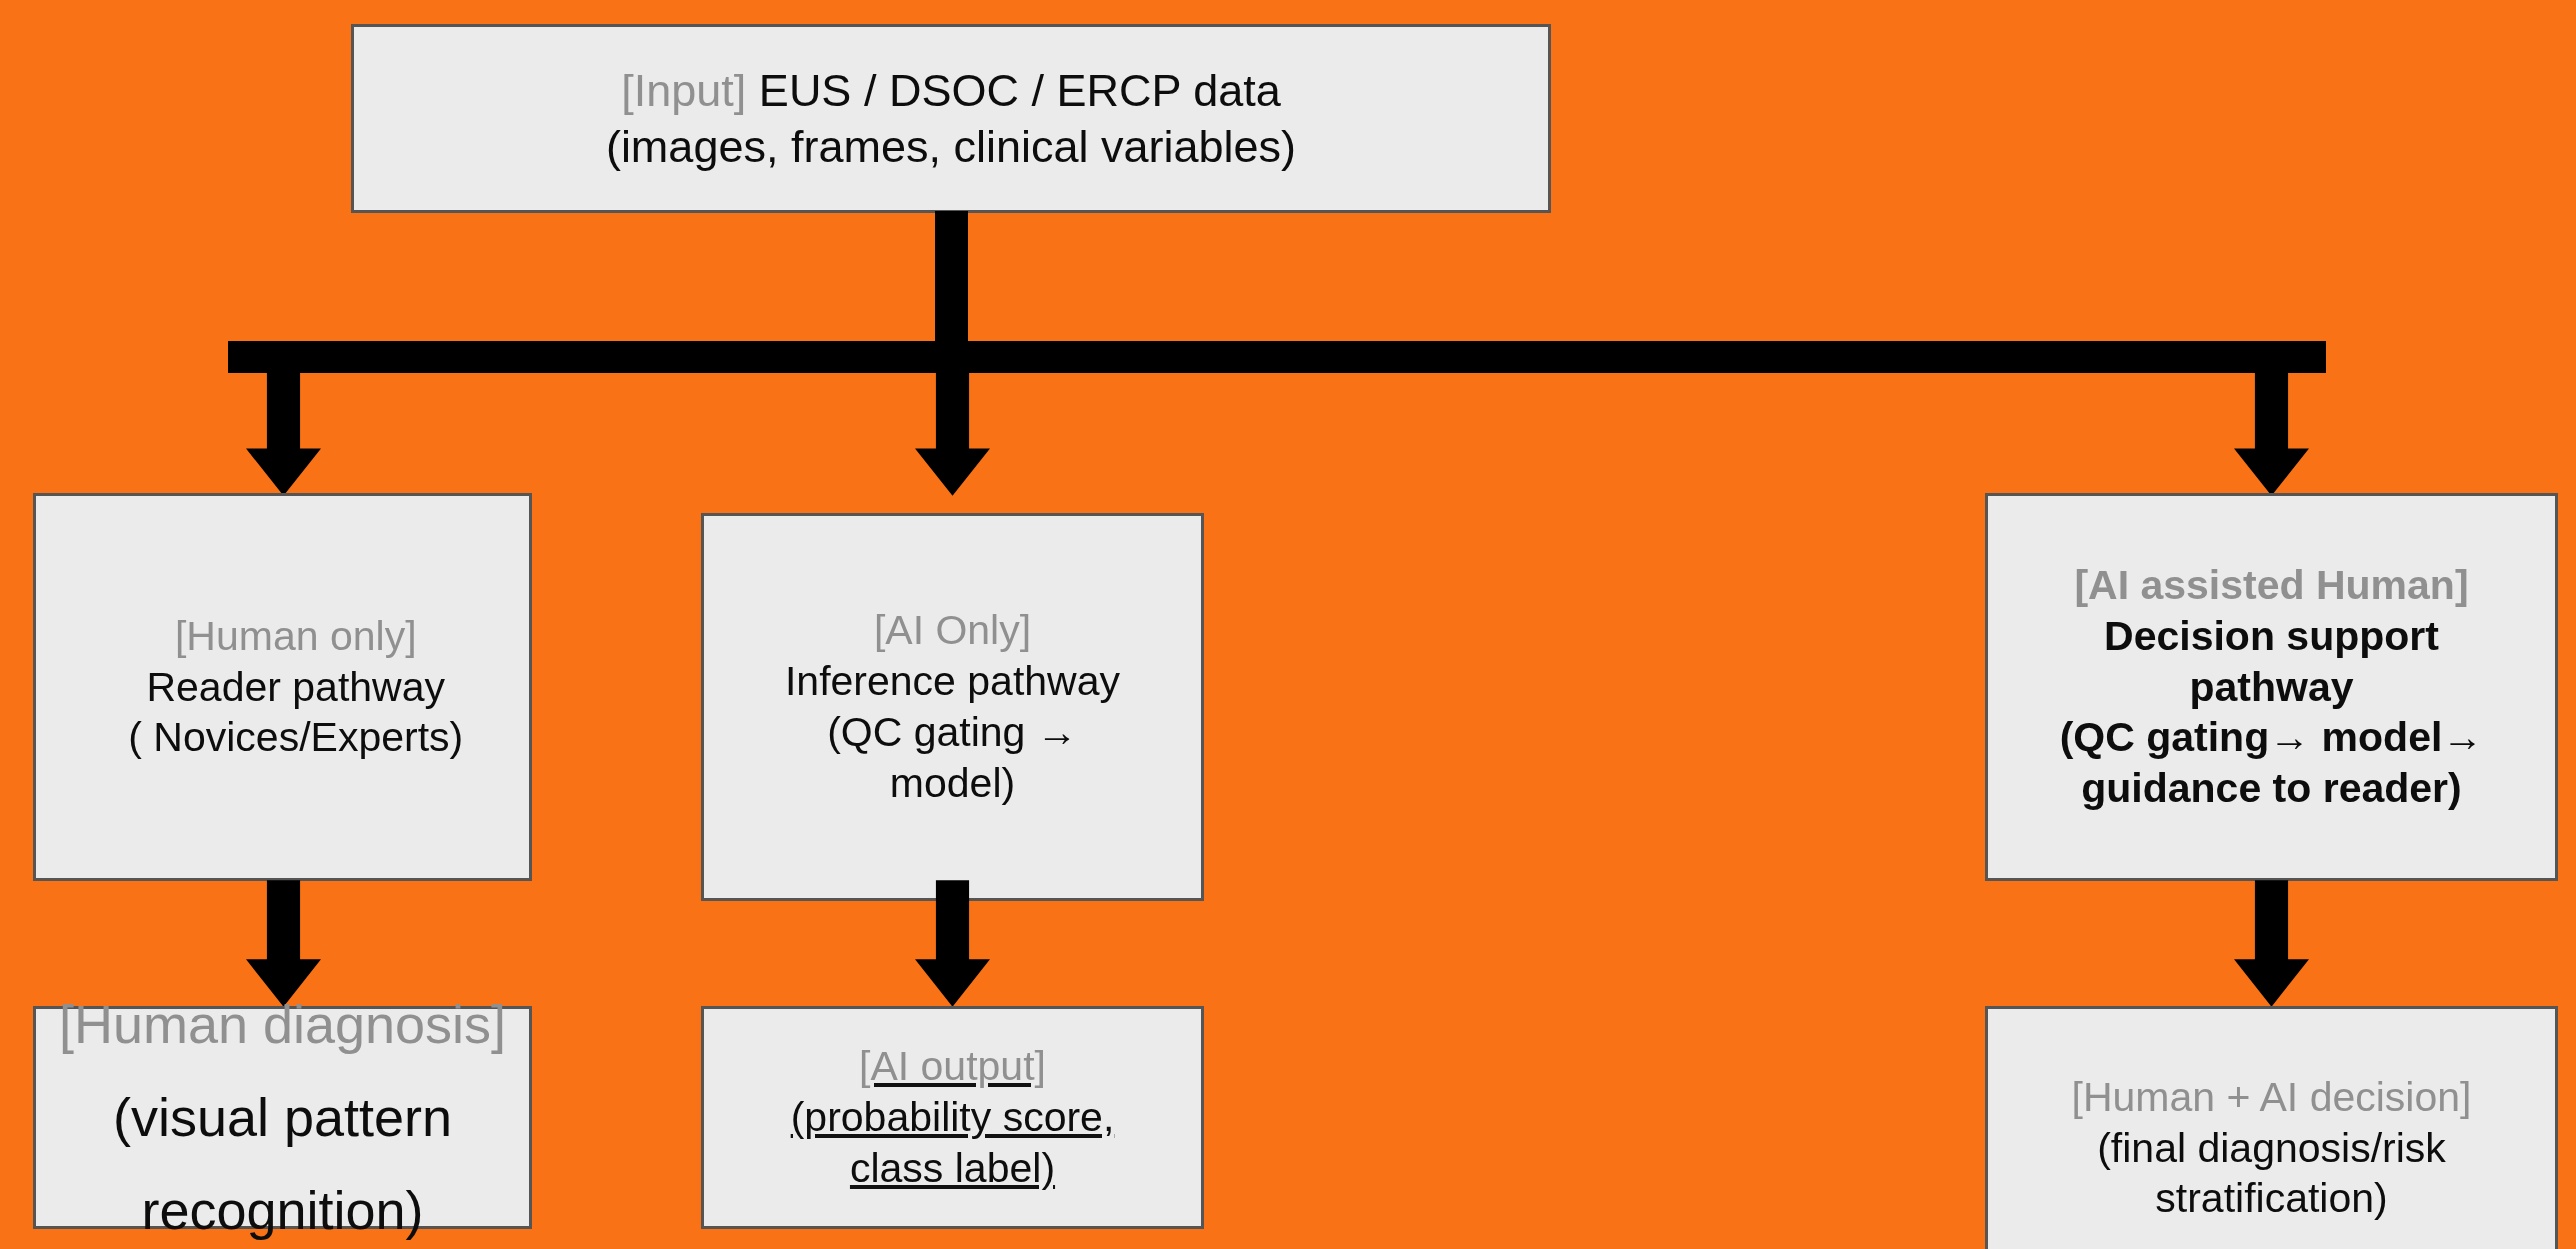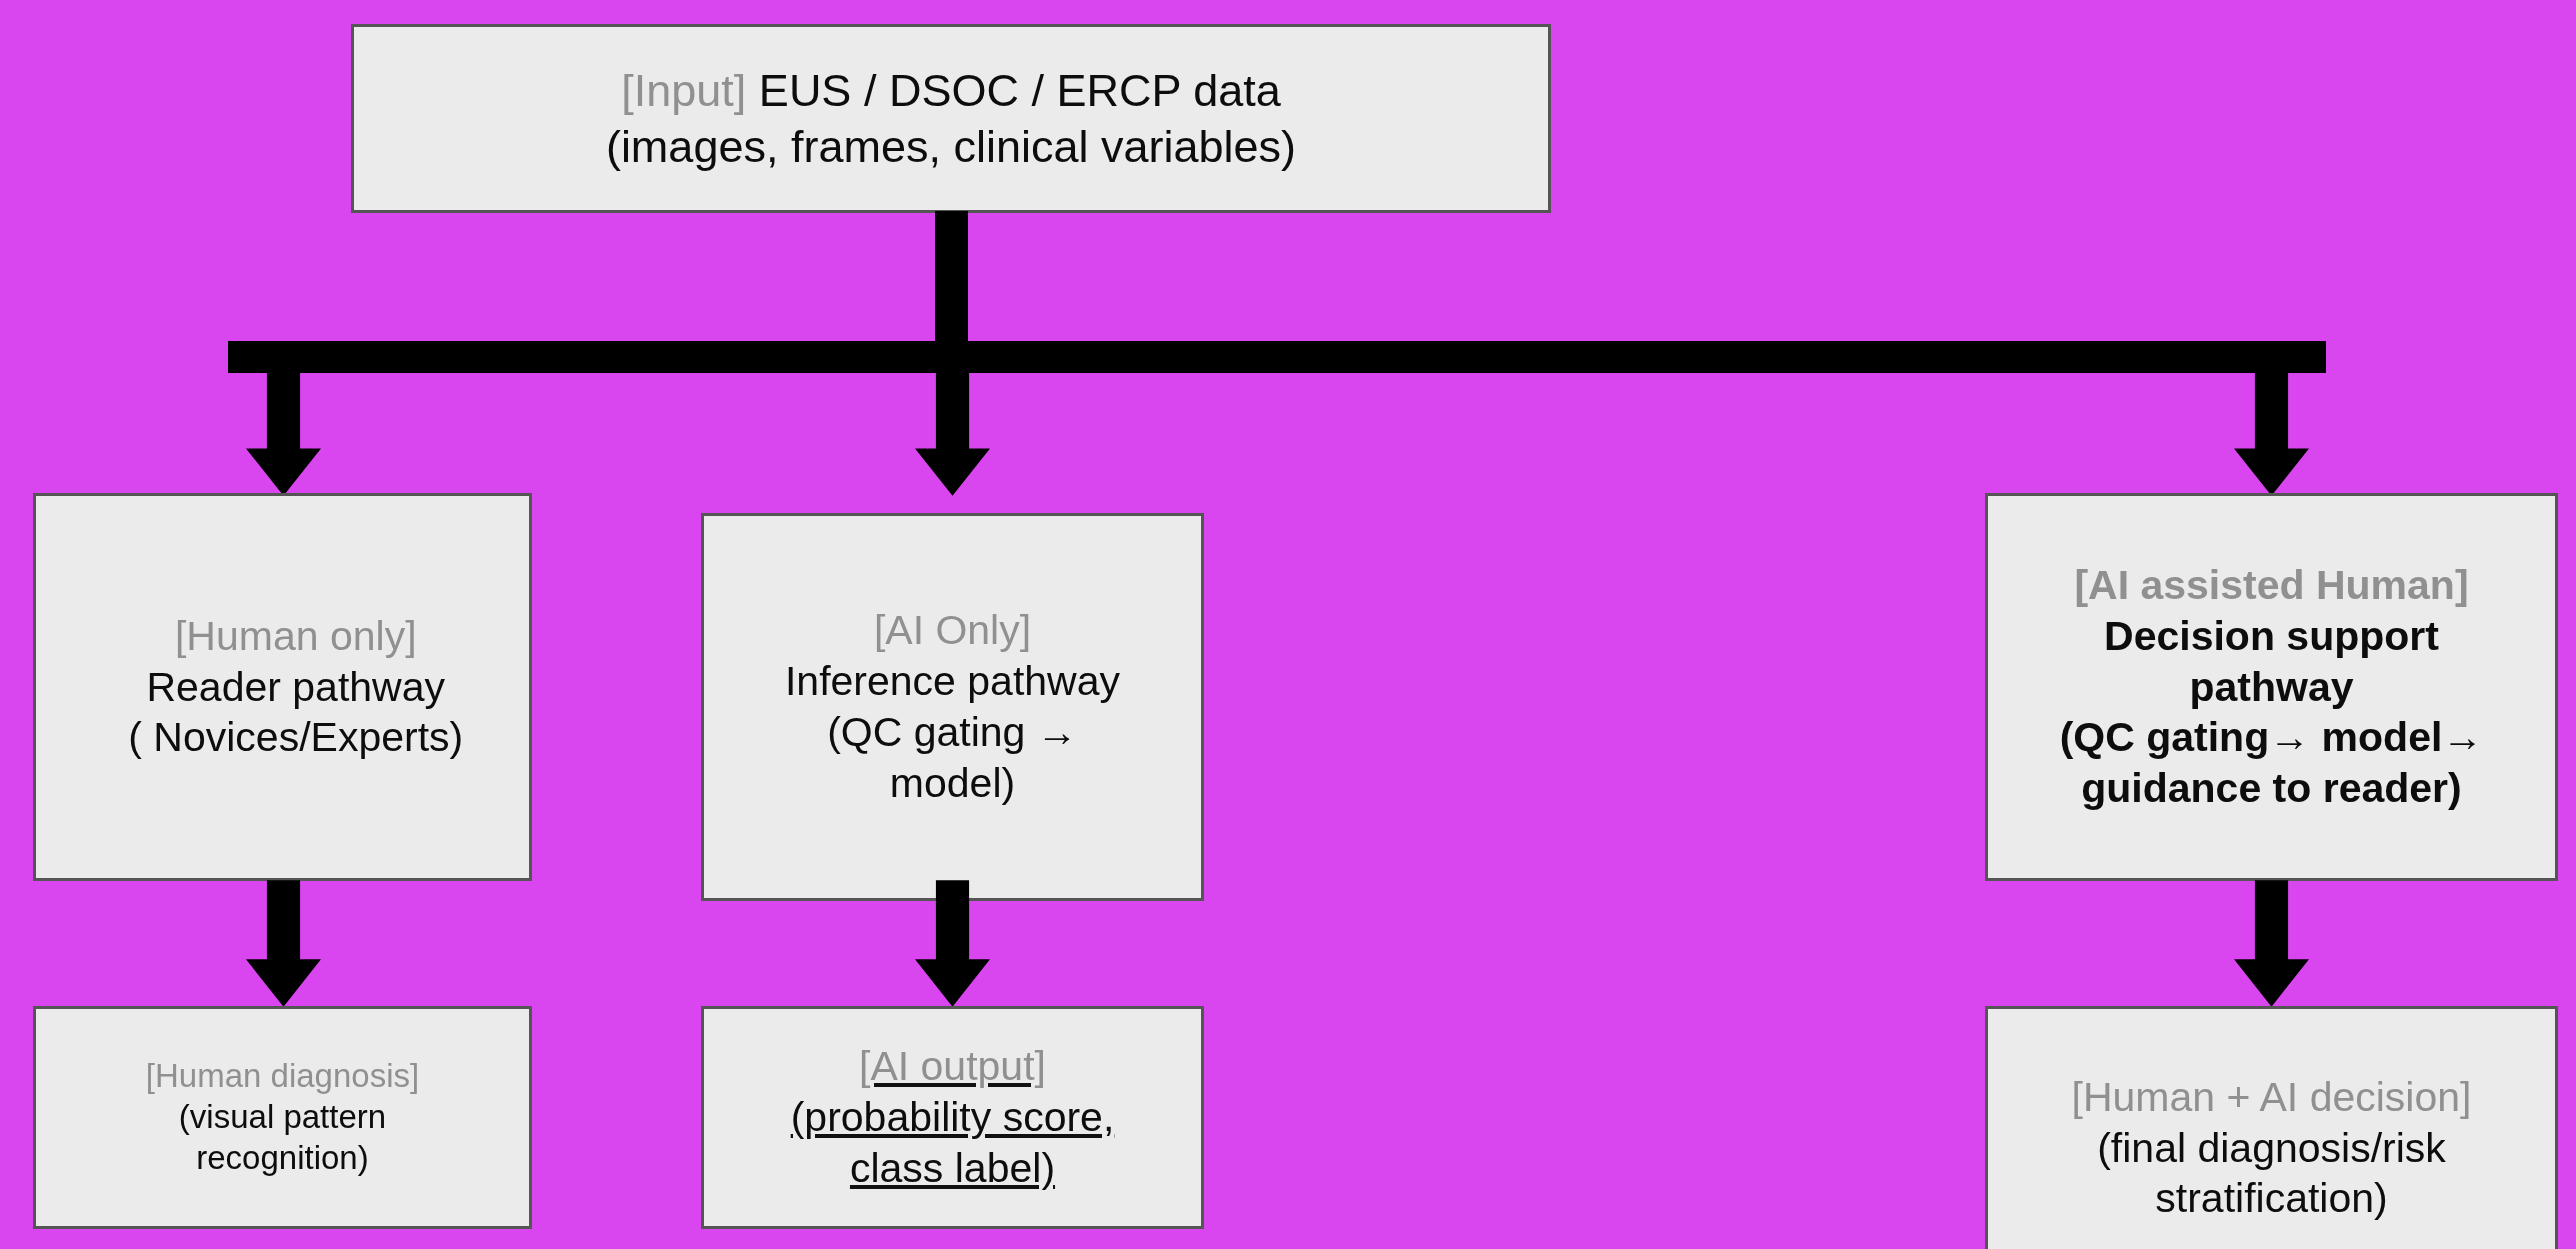--- a/index.html
+++ b/index.html
@@ -5,21 +5,21 @@
 <style>
   html, body {
     margin: 0;
     padding: 0;
     background: #ffffff;
   }
   #canvas {
     position: relative;
     width: 2576px;
     height: 1250px;
-    background: #d946ef;
+    background: #f97316;
     overflow: hidden;
     font-family: "Liberation Sans", sans-serif;
   }
 
   
   .node {
     position: absolute;
     box-sizing: border-box;
     background: #ebebeb;
     border: 3.2px solid #555555;
@@ -40,21 +40,21 @@
     color: #0d0d0d;
     display: block;
   }
   .node .tagline-inline .tag { display: inline; }
   .node .tagline-inline .body { display: inline; }
 
   #node-input      { left: 351px;  top: 24px;   width: 1200px; height: 189px; font-size: 45px; }
   #node-human      { left: 33px;   top: 493px;  width: 499px;  height: 388px; font-size: 41px; padding-left: 36px; }
   #node-ai         { left: 701px;  top: 493px;  width: 503px;  height: 388px; font-size: 41px; margin-top: 20px; }
   #node-assisted   { left: 1985px; top: 493px;  width: 573px;  height: 388px; font-size: 41px; font-weight: bold; }
-  #node-human-dx   { left: 33px;   top: 1006px; width: 499px;  height: 223px; font-size: 33px; }
+  #node-human-dx   { left: 33px;   top: 1006px; width: 499px;  height: 223px; font-size: 54px; gap: 26px; }
   #node-ai-out     { left: 701px;  top: 1006px; width: 503px;  height: 223px; font-size: 41px; text-decoration: underline; }
   #node-combined   { left: 1985px; top: 1006px; width: 573px;  height: 284px; font-size: 41px; }
 
   
   .bar {
     position: absolute;
     background: #000000;
   }
   
   #trunk { left: 935px; top: 211px; width: 33px; height: 133px; }

